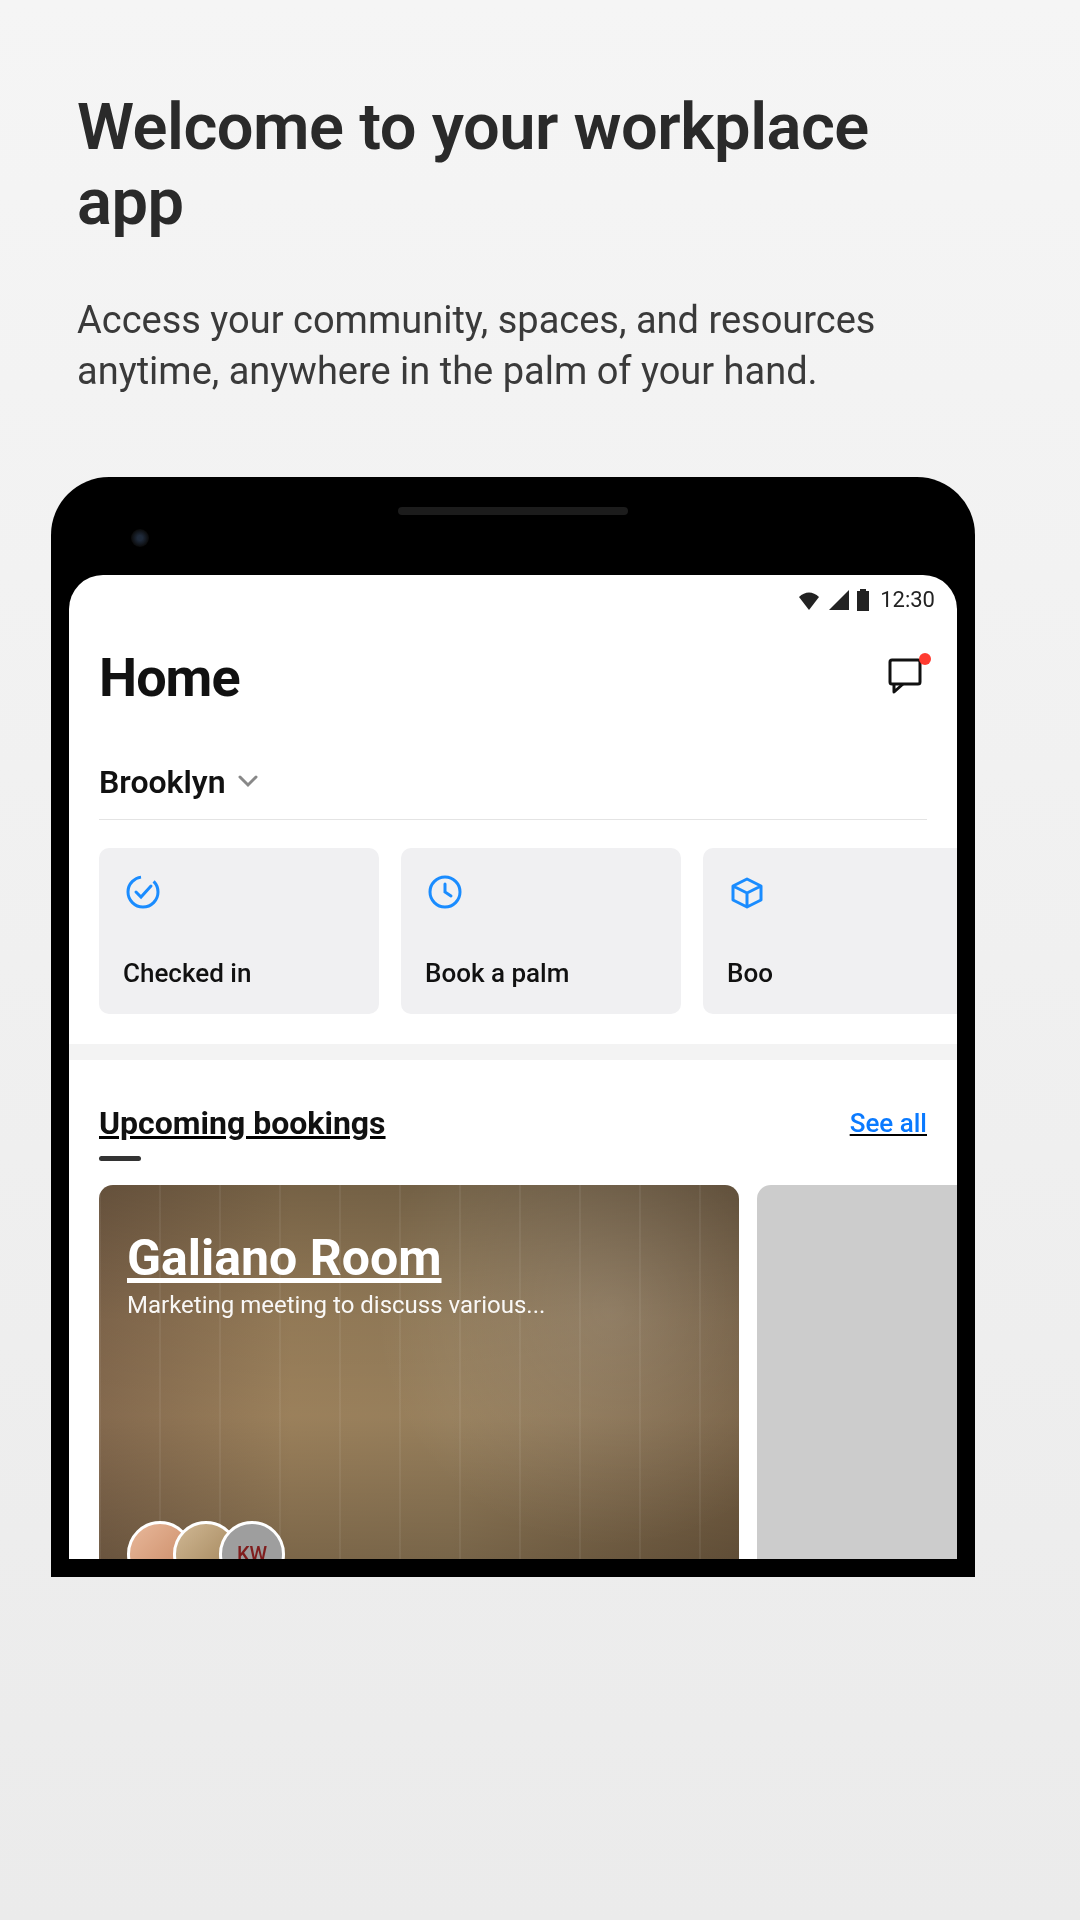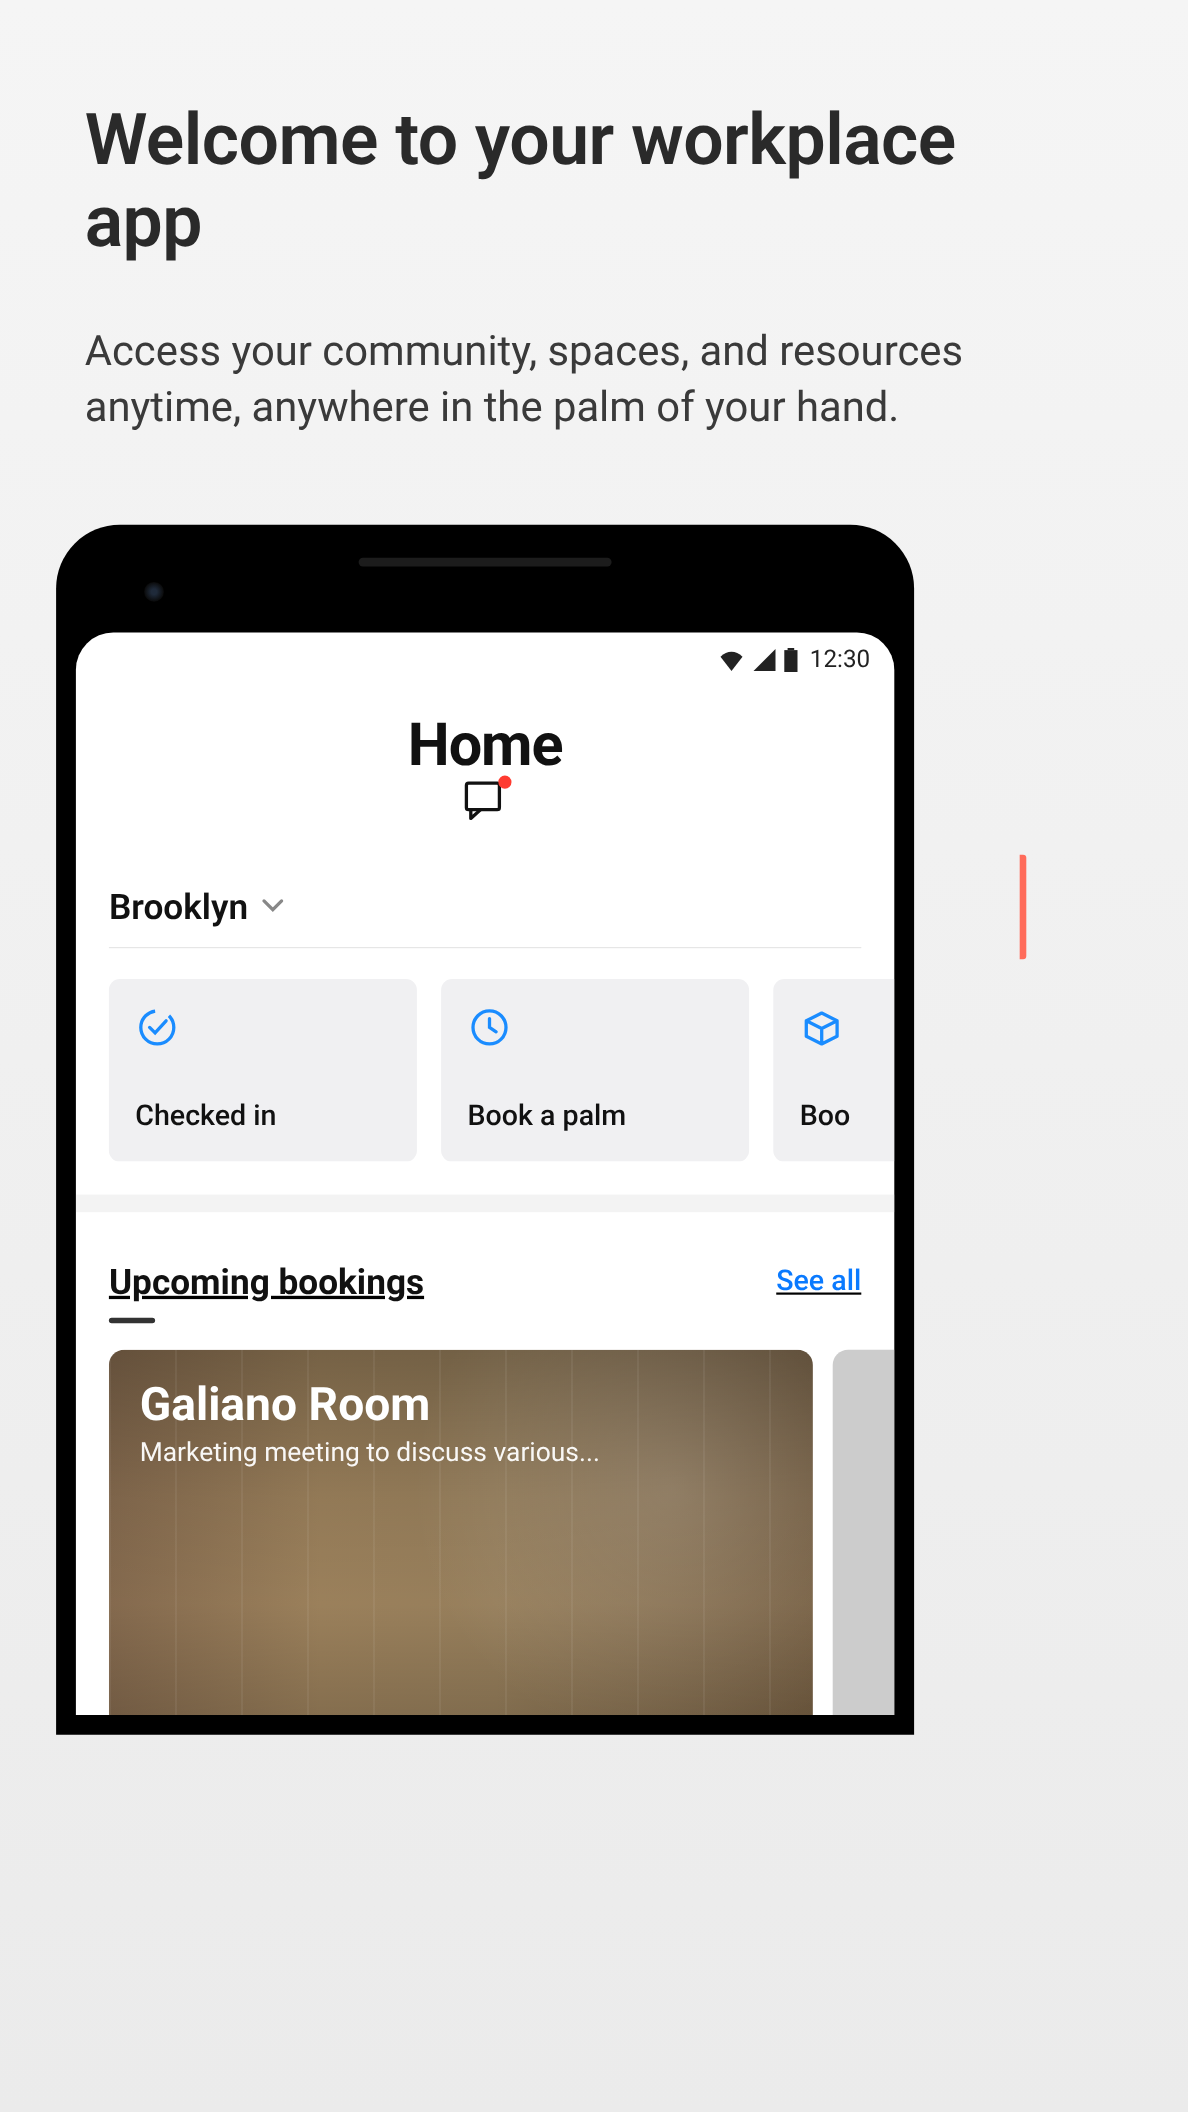--- a/index.html
+++ b/index.html
@@ -28,21 +28,21 @@
   line-height: 1.35;
 }
 .phone-container {
   position: relative;
   margin-top: 80px;
   margin-left: -42px;
   width: 892px;
 }
 .phone-frame {
   position: relative;
-  width: 780px;
+  width: 924px;
   height: 1100px;
   background: #000;
   border-radius: 58px 58px 0 0;
   padding: 18px;
   margin-left: 16px;
 }
 .phone-speaker {
   position: absolute;
   top: 30px;
   left: 50%;
@@ -94,21 +94,20 @@
 }
 .wifi-icon, .signal-icon, .battery-icon {
   display: inline-flex;
   align-items: center;
 }
 .app-header {
   display: flex;
   justify-content: space-between;
   align-items: center;
   padding: 28px 30px 14px 30px;
-  flex-direction: column;
 }
 .app-header-title {
   font-size: 54px;
   font-weight: 700;
   color: #111;
   letter-spacing: -1px;
 }
 .chat-button {
   position: relative;
   cursor: pointer;
@@ -230,23 +229,24 @@
   z-index: 2;
   padding: 26px 28px;
   color: #fff;
 }
 .booking-time {
   font-size: 24px;
   font-weight: 500;
   opacity: 0.95;
 }
 .booking-room {
-  font-size: 42px;
+  font-size: 50px;
   font-weight: 700;
-  margin-top: 0;
+  margin-top: 18px;
+  text-decoration: underline;
 }
 .booking-desc {
   font-size: 24px;
   font-weight: 400;
   margin-top: 4px;
   white-space: nowrap;
   overflow: hidden;
   text-overflow: ellipsis;
   max-width: 580px;
   opacity: 0.95;

